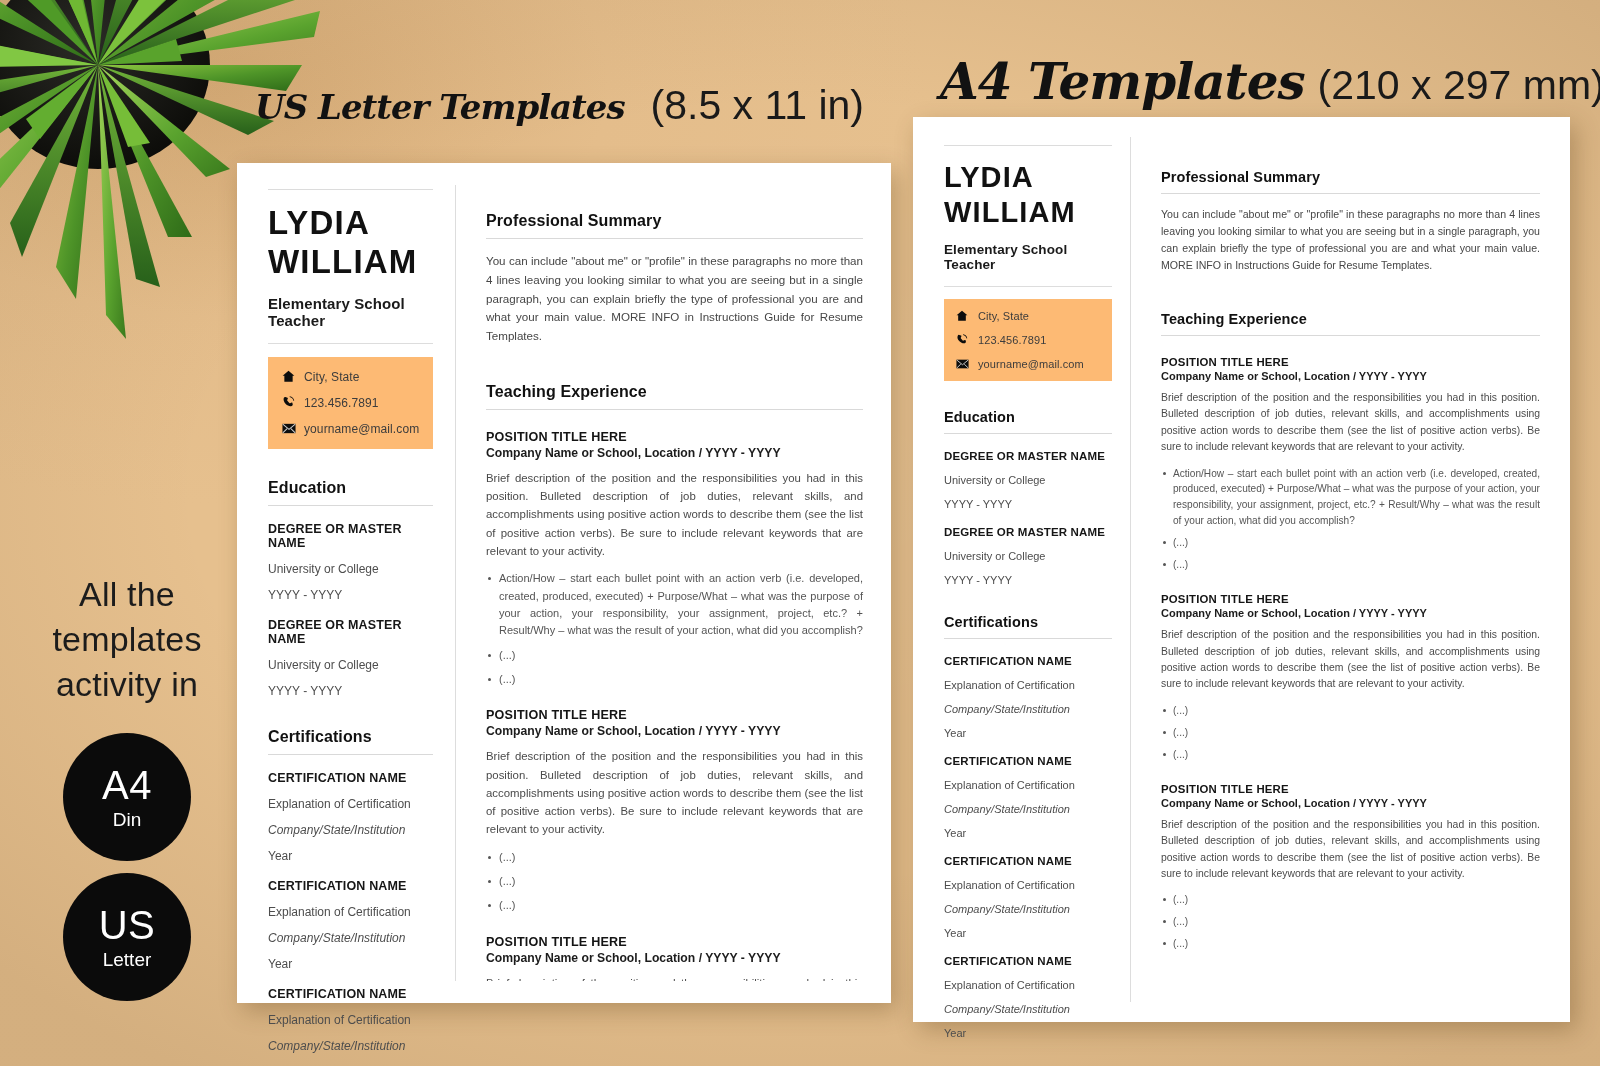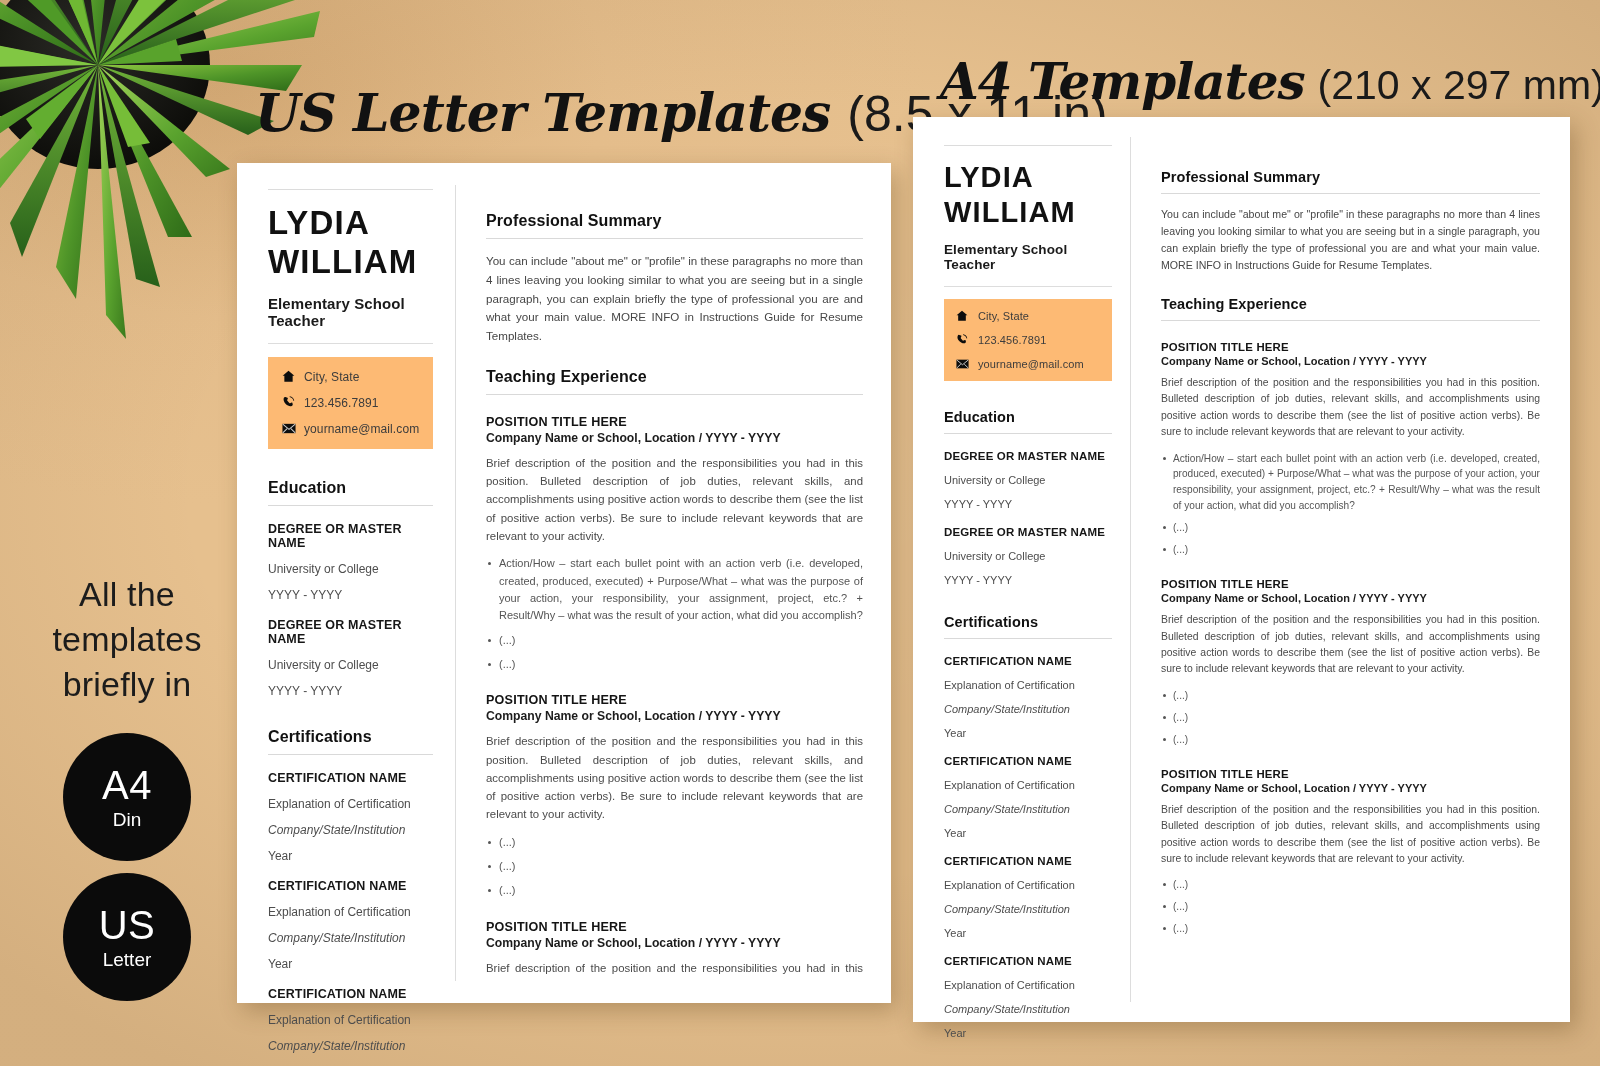--- a/index.html
+++ b/index.html
@@ -49,22 +49,22 @@
     letter-spacing: -1px;
     color: #121212;
   }
   .plain-part {
     font-family: "Liberation Sans", sans-serif;
     font-weight: 300;
     color: #1a1a1a;
   }
 
   #us-heading { left: 255px; top: 82px; }
-  #us-heading .script-part { font-size: 52px; }
-  #us-heading .plain-part  { font-size: 50px; margin-left: 17px; }
+  #us-heading .script-part { font-size: 34px; }
+  #us-heading .plain-part  { font-size: 41px; margin-left: 26px; }
 
   #a4-heading { left: 940px; top: 52px; }
   #a4-heading .script-part { font-size: 50px; }
   #a4-heading .plain-part  { font-size: 41px; margin-left: 13px; }
 
   
   #promo {
     position: absolute;
     left: 18px; top: 572px;
     width: 218px;
@@ -180,21 +180,21 @@
   #page-a4 .entry-title { font-size: 11.5px; }
   .entry-line {
     font-size: 12px;
     color: #4d4d4d;
     margin-top: 12px;
   }
   #page-a4 .entry-line { font-size: 11px; }
   .entry-line.italic { font-style: italic; }
 
   
-  .sec-right { margin-top: 22px; }
+  .sec-right { margin-top: 37px; }
   .sec-right:first-child { margin-top: 0; }
   .body-text {
     font-size: 11.6px;
     line-height: 1.62;
     color: #464646;
     text-align: justify;
     margin-top: 13px;
   }
   #page-a4 .body-text { font-size: 10.6px; line-height: 1.6; margin-top: 12px; }
 
@@ -307,21 +307,21 @@
   <span class="script-part">US Letter Templates</span>
   <span class="plain-part">(8.5 x 11 in)</span>
 </div>
 
 <div class="script-heading" id="a4-heading">
   <span class="script-part">A4 Templates</span>
   <span class="plain-part">(210 x 297 mm)</span>
 </div>
 
 <div id="promo">
-  <div id="promo-text">All the templates briefly in</div>
+  <div id="promo-text">All the templates activity in</div>
   <div class="badge" id="badge-a4">
     <span class="badge-main">A4</span>
     <span class="badge-sub">Din</span>
   </div>
   <div class="badge" id="badge-us">
     <span class="badge-main">US</span>
     <span class="badge-sub">Letter</span>
   </div>
 </div>
 

